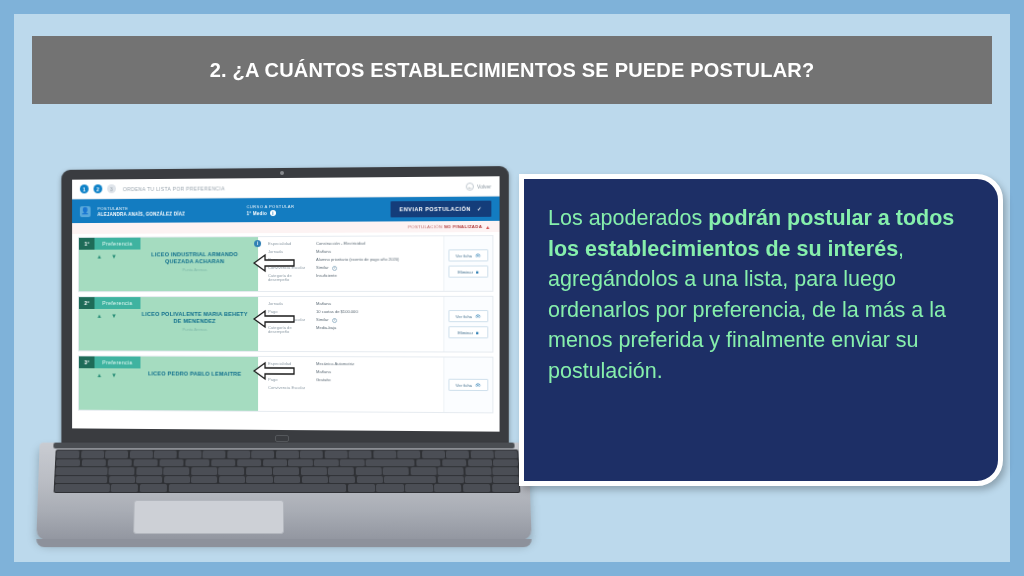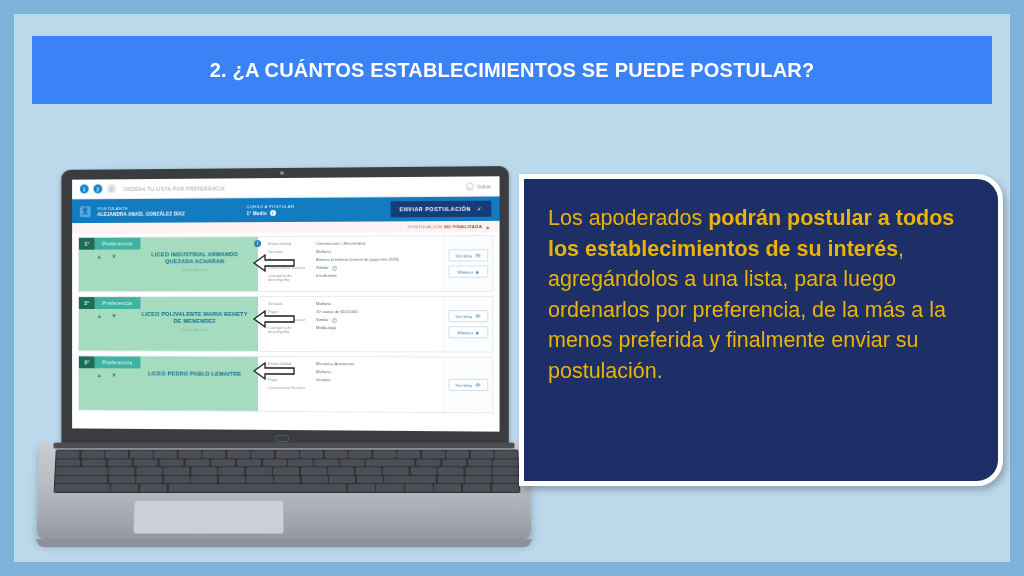--- a/index.html
+++ b/index.html
@@ -14,21 +14,21 @@
   #slide {
     position: absolute; left: 14px; top: 14px;
     width: 996px; height: 548px;
     background: #bcd9ec;
   }
 
   
   #title-banner {
     position: absolute; left: 18px; top: 22px;
     width: 960px; height: 68px;
-    background: #3b82f6;
+    background: #737373;
     display: flex; align-items: center; justify-content: center;
   }
   #title-text {
     color: #ffffff;
     font-size: 20px; font-weight: bold;
     letter-spacing: .2px;
     text-align: center;
     font-family: "Liberation Sans", sans-serif;
   }
 
@@ -156,21 +156,21 @@
   #panel {
     position: absolute; left: 505px; top: 160px;
     width: 484px; height: 312px;
     background: #1d2f66;
     border: 5px solid #ffffff;
     border-radius: 0 26px 26px 0;
     box-shadow: 3px 4px 7px rgba(0,0,0,.25);
     padding: 24px 34px 18px 24px;
   }
   #panel-text {
-    color: #eab308; font-size: 21.5px; line-height: 1.42;
+    color: #86efac; font-size: 21.5px; line-height: 1.42;
     font-family: "Liberation Sans", sans-serif;
   }
   #panel-text b { font-weight: bold; }
 </style>
 </head>
 <body>
 
 <div id="slide">
 
   <div id="title-banner">

